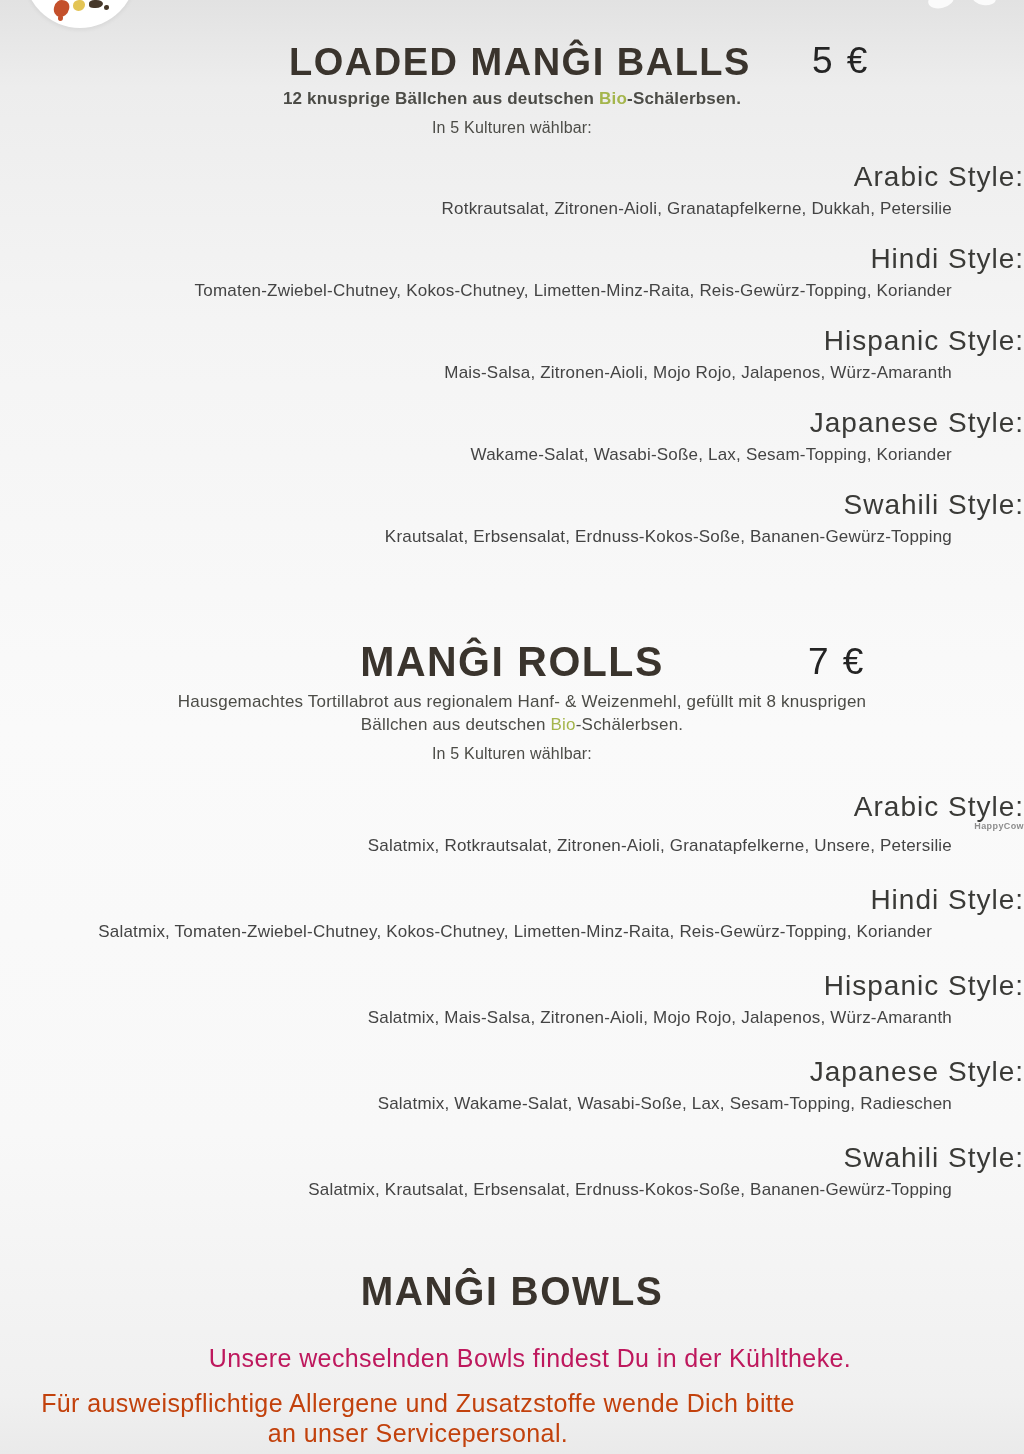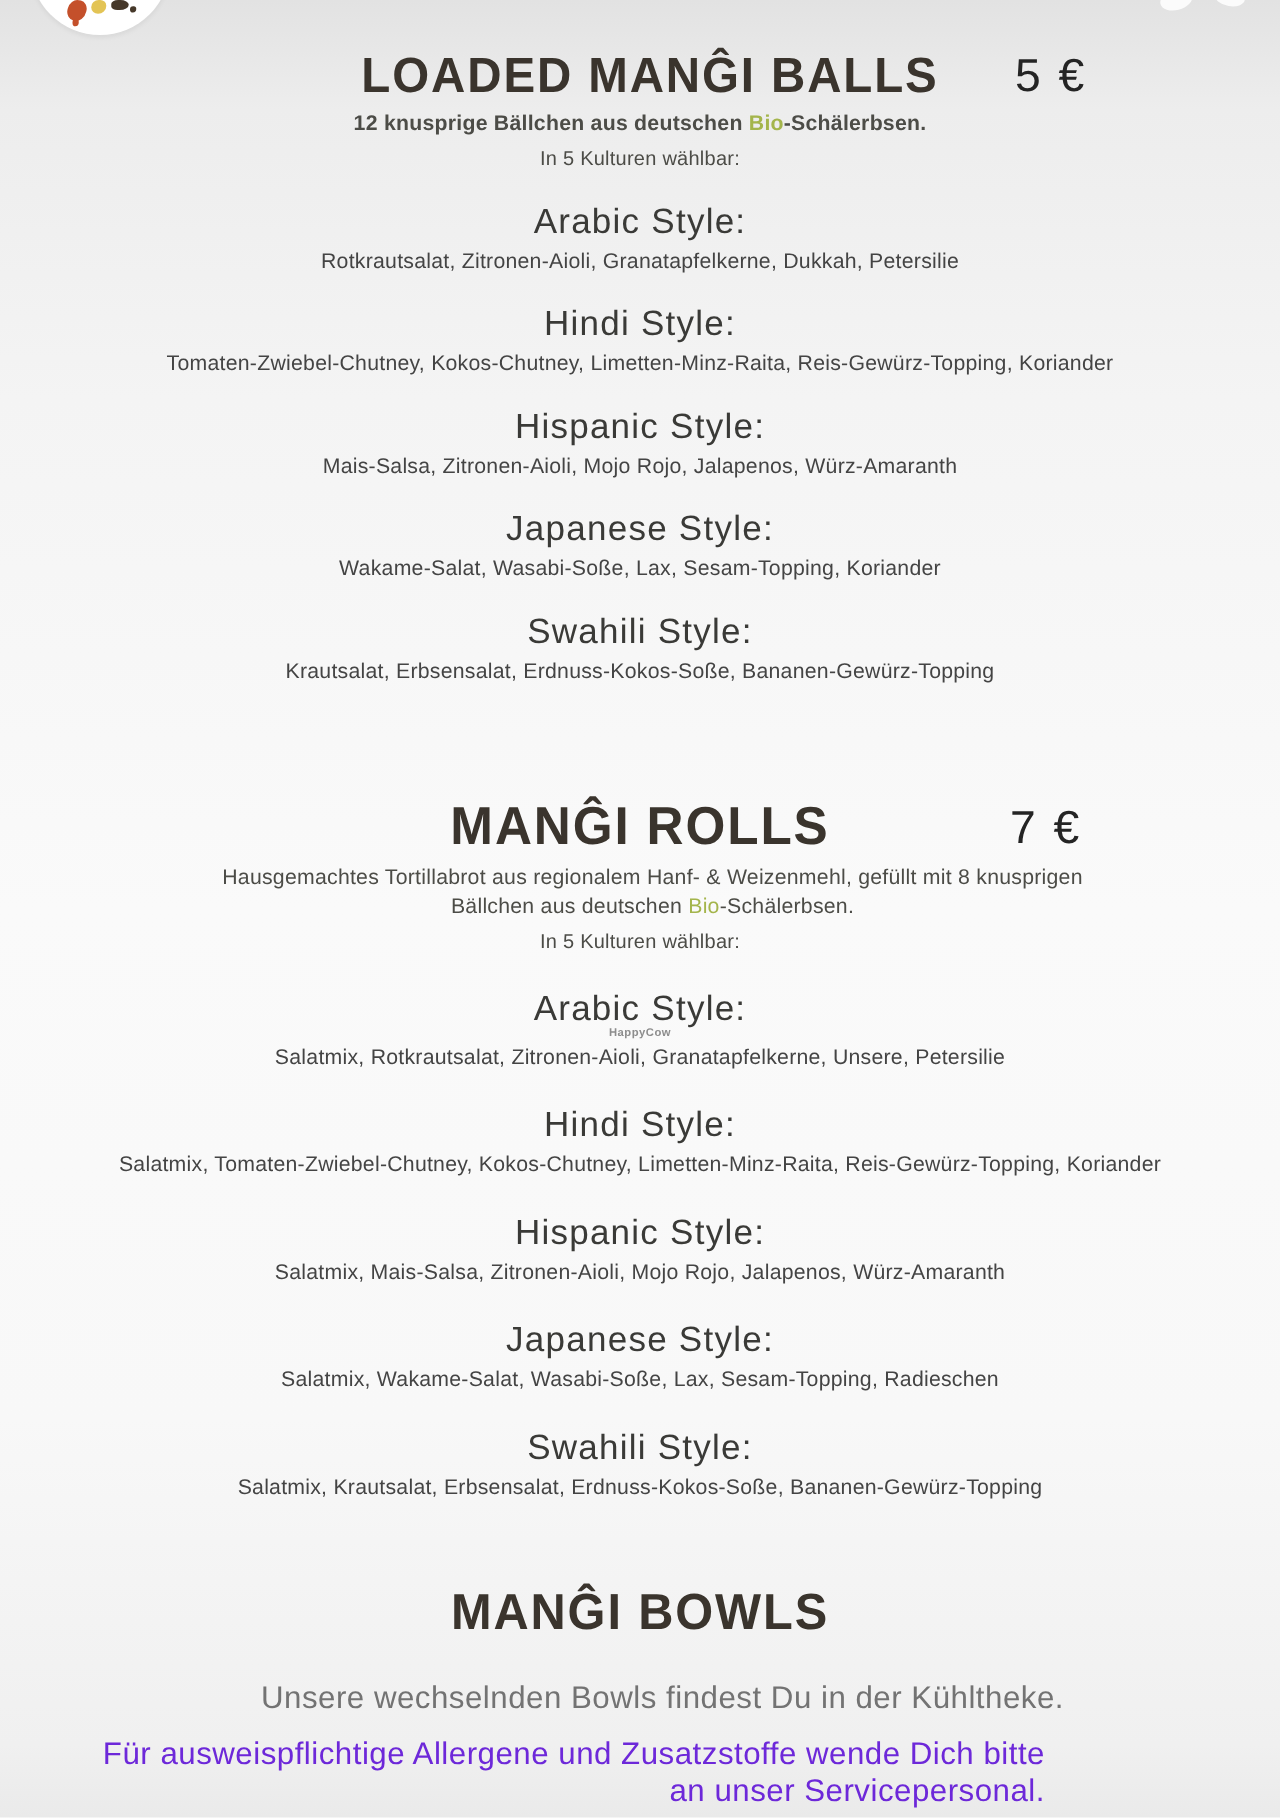--- a/index.html
+++ b/index.html
@@ -50,21 +50,21 @@
   .desc{
     text-align:center;font-size:17px;line-height:23px;color:#4c4c47;
     letter-spacing:0.2px;
   }
   .bio{color:#a4b54c;}
   .chooser{
     text-align:center;font-size:16px;line-height:21px;color:#4c4c47;
     margin-top:7px;letter-spacing:0.2px;
   }
 
-  .style-block{text-align:center;}
+  .style-block{text-align:right;}
   .style-name{
     font-size:28px;line-height:34px;font-weight:400;color:#3a3a37;
     letter-spacing:1px;
   }
   .style-items{
     font-size:17px;line-height:23px;color:#444444;letter-spacing:0.2px;
     max-width:880px;margin:3px auto 0 auto;
   }
 
   .section-balls{padding-top:3px;}
@@ -75,28 +75,28 @@
   .section-rolls .desc{margin-top:6px;padding-left:20px;}
   .section-rolls .style-block{margin-top:26px;}
 
   .watermark{
     font-size:9px;line-height:9px;font-weight:700;color:#8d8d8d;
     letter-spacing:0.4px;height:9px;margin-top:-2px;
   }
 
   .section-bowls{margin-top:68px;text-align:center;}
   .bowls-note{
-    margin-top:30px;font-size:25px;line-height:31px;color:#737373;
+    margin-top:30px;font-size:25px;line-height:31px;color:#be185d;
     letter-spacing:0.4px;
     padding-left:36px;
   }
 
   .footer{
-    position:absolute;left:0;top:1388px;width:836px;text-align:right;
-    font-size:25px;line-height:30px;color:#6d28d9;letter-spacing:0.4px;
+    position:absolute;left:0;top:1388px;width:836px;text-align:center;
+    font-size:25px;line-height:30px;color:#c2410c;letter-spacing:0.4px;
   }
 </style>
 </head>
 <body>
 
 <div class="page">
 
   <div class="logo"></div>
   <div class="blob red"></div>
   <div class="blob red2"></div>

